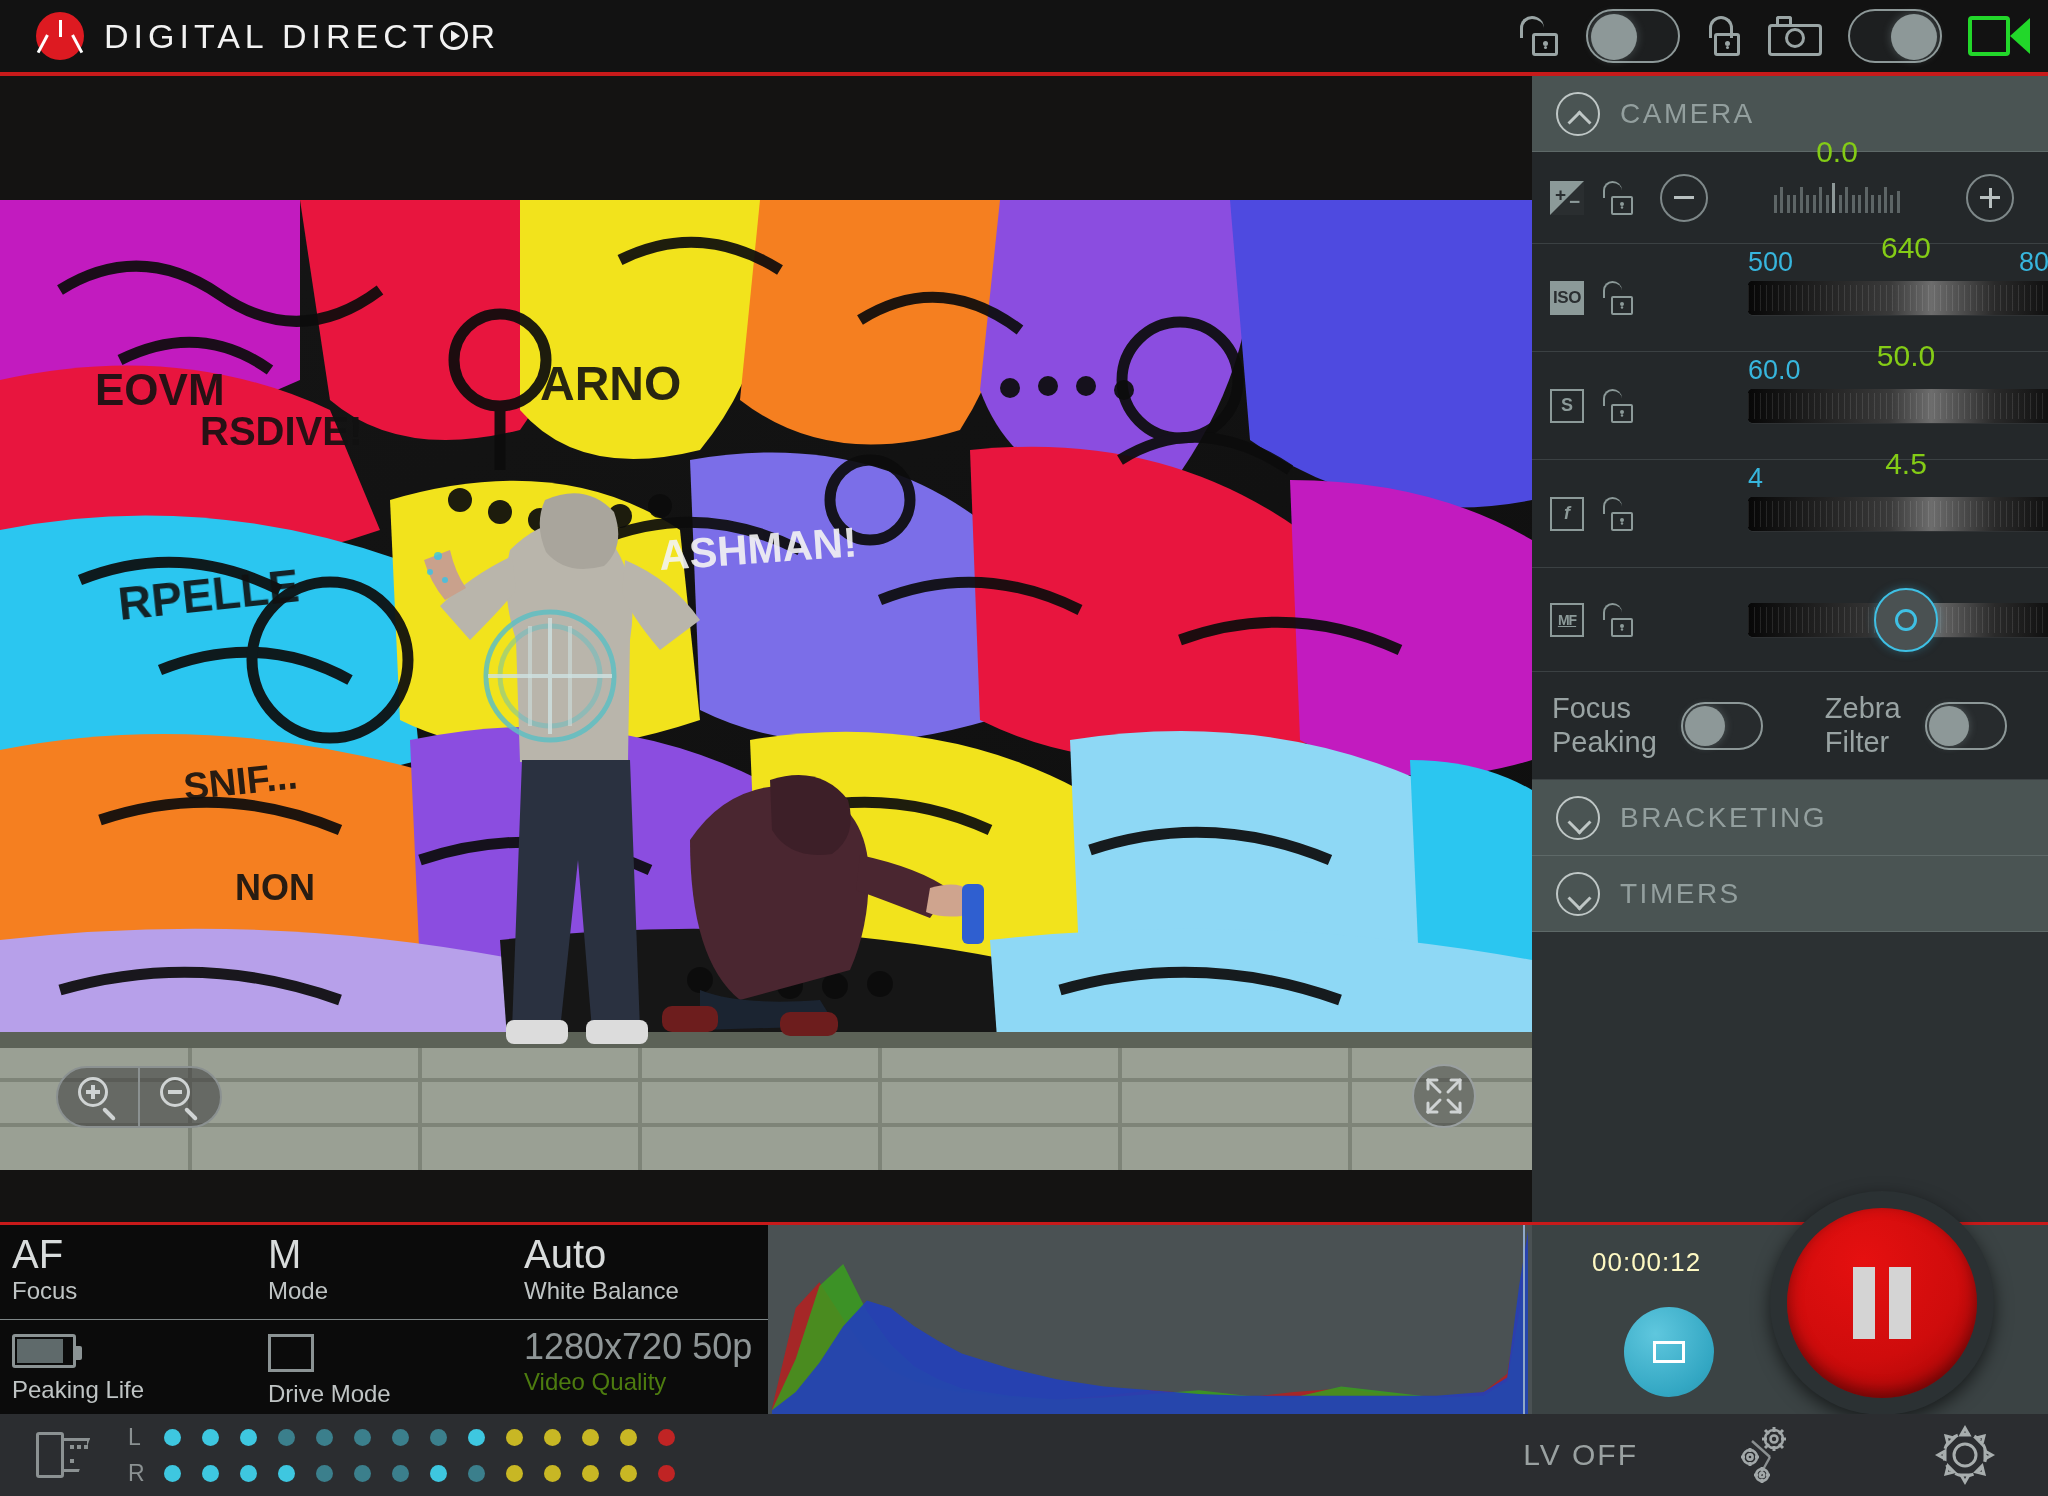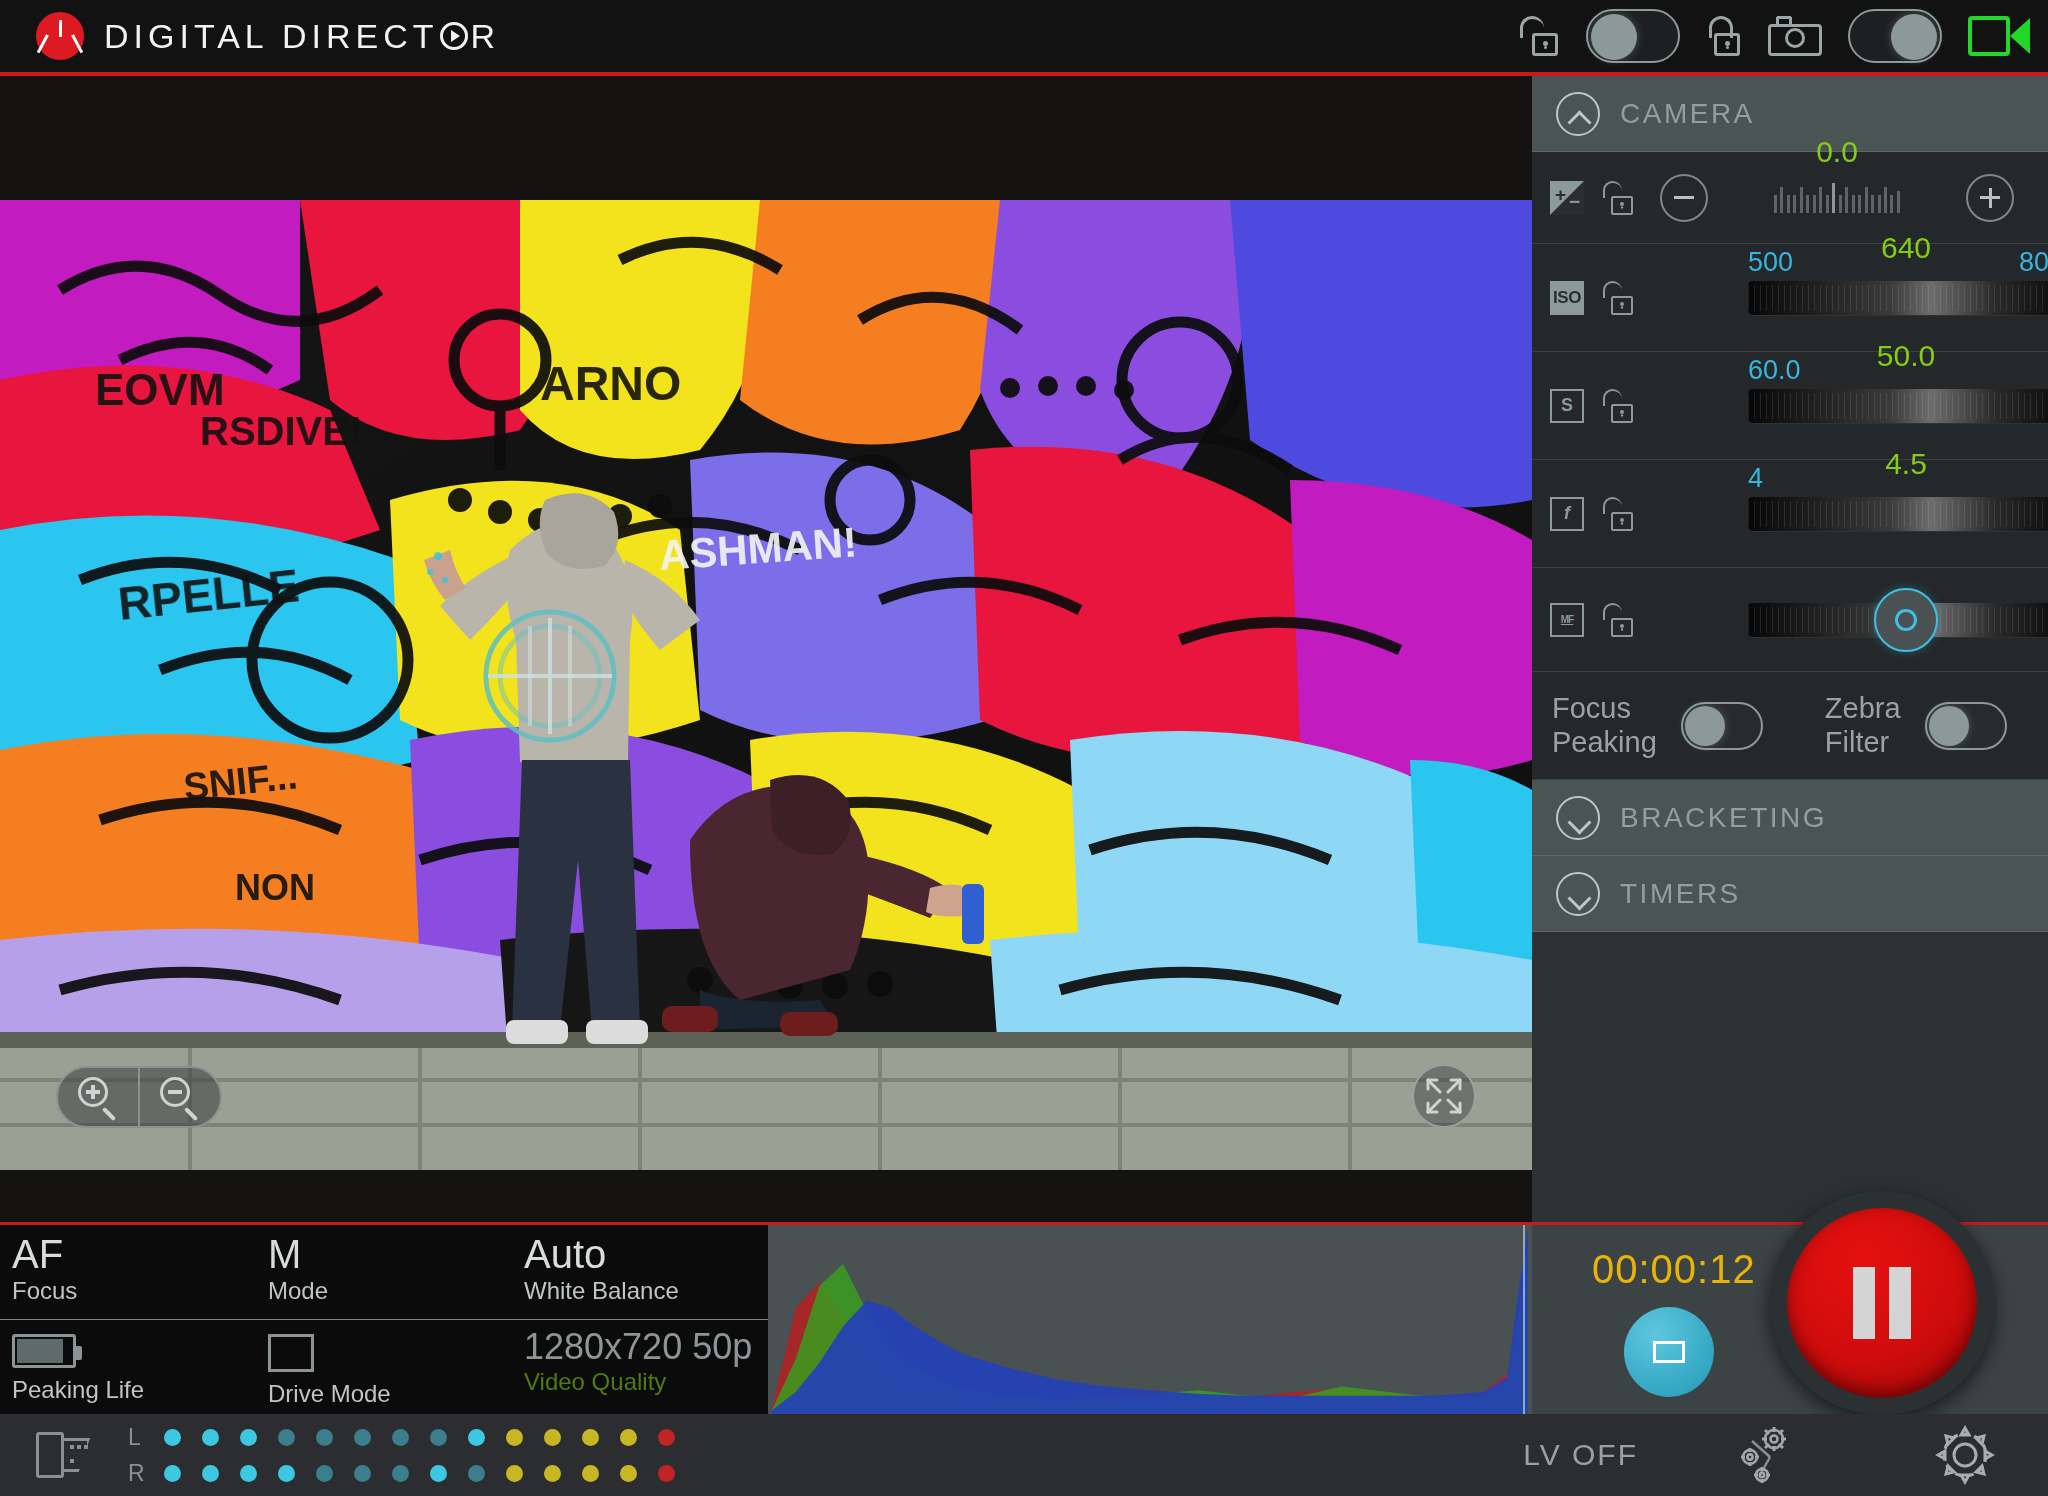--- a/index.html
+++ b/index.html
@@ -140,21 +140,21 @@
     width:34px; height:34px; flex:none; display:flex;
     align-items:center; justify-content:center;
     color:#8c9a99; font-size:18px; font-weight:bold; border:2px solid #8c9a99;
   }
   .badge.iso { background:#8c9a99; color:#2a2e30; border:none; font-size:17px; letter-spacing:-.5px;}
   .badge.ev { border:none; background:
      linear-gradient(to bottom right, #8c9a99 49.6%, #2a2e30 50.4%);
      position:relative; }
   .badge.ev .p { position:absolute; left:5px; top:3px; color:#2a2e30; font-size:19px; font-weight:700;}
   .badge.ev .m { position:absolute; right:4px; bottom:2px; color:#8c9a99; font-size:19px; font-weight:700;}
-  .badge.mf { font-size:10px; letter-spacing:-1px;text-decoration:underline; }
+  .badge.mf { font-size:14px; letter-spacing:-1px;text-decoration:underline; }
 
   .locksm { width:30px; height:36px; position:relative; flex:none; margin-left:20px; }
   .locksm .sh { position:absolute; width:19px; height:17px; border:2.5px solid #8c9a99; border-bottom:none; border-right:none; border-radius:10px 10px 0 0; top:1px; left:-1px;}
   .locksm .bo { position:absolute; bottom:1px; left:7px; width:22px; height:19px; border:2.5px solid #8c9a99; border-radius:2px;}
   .locksm .bo::after { content:""; position:absolute; left:50%; top:4px; margin-left:-2px; width:4px; height:4px; border-radius:50%; background:#8c9a99; box-shadow:0 3.5px 0 -0.8px #8c9a99;}
 
   .sliderwrap { margin-left:auto; position:relative; width:290px; }
   .val-center {
     position:absolute; left:0; right:0; top:-50px; text-align:center;
     color:#84cc16; font-size:30px;
@@ -226,21 +226,21 @@
   .scell .sub.dim { color:#4d7c0f; }
   .battery { width:64px; height:34px; border:3px solid #8b9394; border-radius:3px; position:relative; margin-top:6px;}
   .battery::after { content:""; position:absolute; right:-9px; top:9px; width:6px; height:14px; background:#8b9394; border-radius:0 2px 2px 0;}
   .battery .fill { position:absolute; left:2px; top:2px; bottom:2px; width:80%; background:#5f6a6b;}
   .drivebox { width:46px; height:38px; border:3px solid #8b9394; margin-top:6px; }
 
   #histogram { position:absolute; left:768px; top:0; width:764px; height:189px; background:#4a5153; overflow:hidden;}
   #histogram svg { display:block; width:764px; height:189px; }
 
   #recarea { position:absolute; left:1532px; top:0; width:516px; height:189px; }
-  .rec-timer { position:absolute; left:60px; top:22px; color:#eab308; font-size:40px; letter-spacing:1px;}
+  .rec-timer { position:absolute; left:60px; top:22px; color:#fef9c3; font-size:26px; letter-spacing:1px;}
   .stillbtn {
     position:absolute; left:92px; top:82px; width:90px; height:90px; border-radius:50%;
     background: radial-gradient(circle at 35% 30%, #5fc7de 0%, #33a7c3 70%, #2b93ad 100%);
     display:flex; align-items:center; justify-content:center;
   }
   .stillbtn .inner { width:32px; height:22px; border:3px solid #ffffff; }
   .recbtn {
     position:absolute; left:238px; top:-34px; width:224px; height:224px; border-radius:50%;
     background:#2b3133; display:flex; align-items:center; justify-content:center;
     box-shadow: 0 6px 18px rgba(0,0,0,.6);

